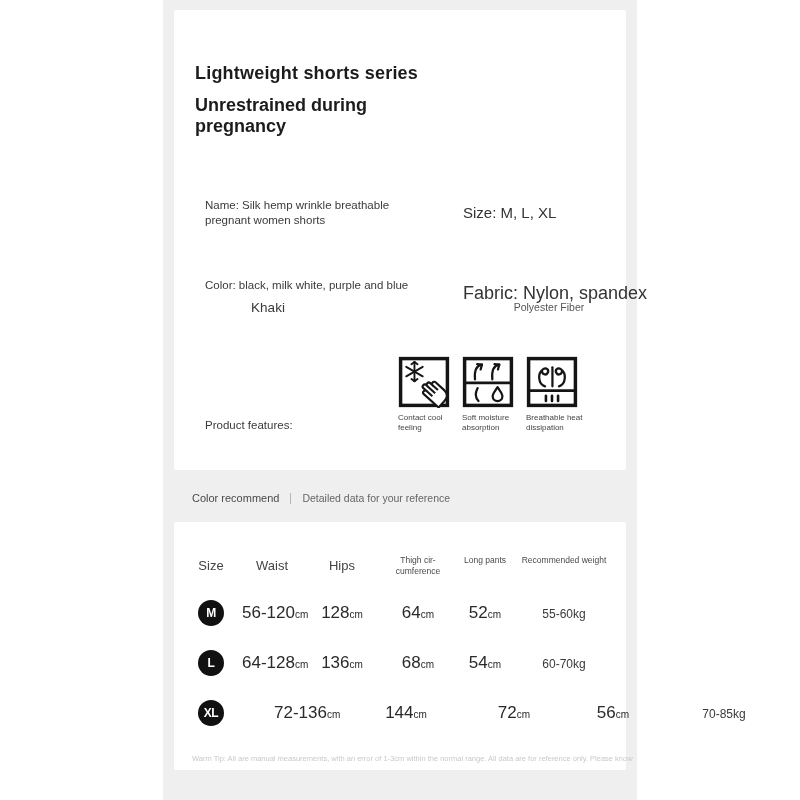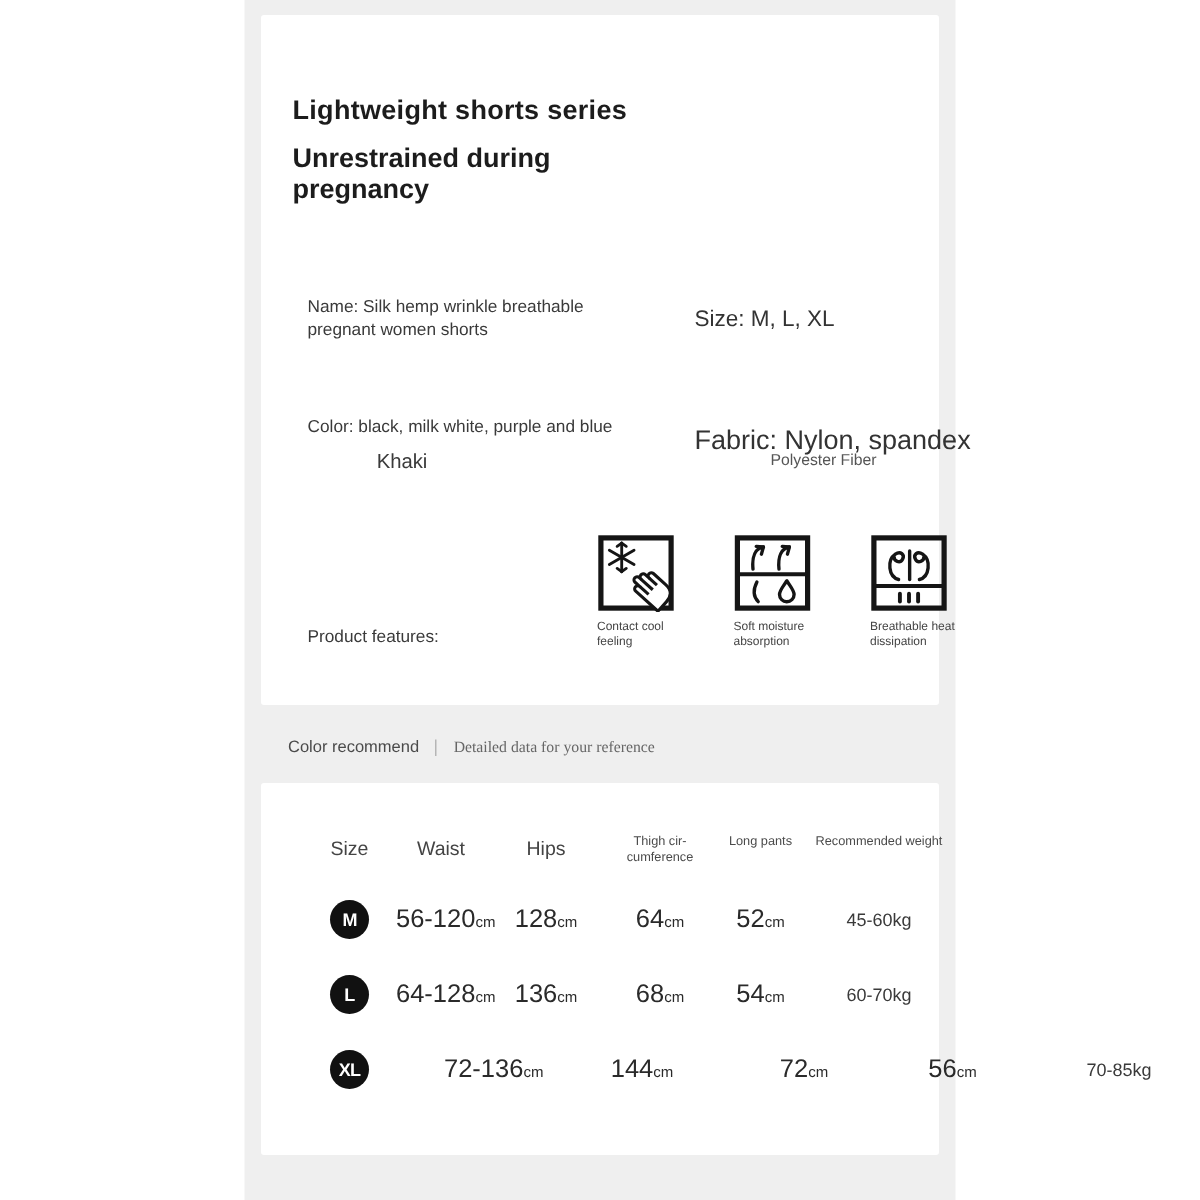--- a/index.html
+++ b/index.html
@@ -15,33 +15,33 @@
   
   .title{position:absolute;left:21px;top:41px;font-size:18px;color:#1c1c1c;letter-spacing:.2px;white-space:nowrap;}
   .subtitle{position:absolute;left:21px;top:73px;width:178px;font-size:18px;line-height:1.16;color:#1c1c1c;margin-top:12px;}
   .name{position:absolute;left:31px;top:176px;width:194px;font-size:11.5px;line-height:1.32;color:#3a3a3a;}
   .size-line{position:absolute;left:289px;top:179px;font-size:15px;color:#333;white-space:nowrap;}
   .color-line{position:absolute;left:31px;top:257px;font-size:11.5px;color:#3a3a3a;white-space:nowrap;}
   .color-extra{position:absolute;left:44px;top:276px;width:100px;text-align:center;font-size:13.5px;color:#3a3a3a;}
   .fabric-line{position:absolute;left:289px;top:255px;font-size:18px;color:#333;white-space:nowrap;}
   .fabric-extra{position:absolute;left:300px;top:280px;width:150px;text-align:center;font-size:10.5px;color:#555;}
   .features-label{position:absolute;left:31px;top:361px;font-size:11.5px;color:#3a3a3a;white-space:nowrap;margin-top:48px;}
-  .features{position:absolute;left:224px;top:346px;display:flex;gap:28px;}
+  .features{position:absolute;left:224px;top:346px;display:flex;gap:1px;}
   .feature{width:63px;}
   .feature svg{display:block;width:52px;height:52px;}
   .feature-caption{margin-top:5px;width:63px;font-size:8px;line-height:1.25;color:#444;}
 
   
   .size-reco{position:absolute;left:192px;top:489px;height:18px;display:flex;align-items:center;gap:11px;}
   .size-reco .heading{font-size:11px;color:#4a4a4a;white-space:nowrap;}
   .size-reco .divider{width:1px;height:11px;background:#b5b5b5;}
-  .size-reco .subheading{font-size:10.5px;color:#666;white-space:nowrap;font-family:Liberation Serif, serif;}
+  .size-reco .subheading{font-size:10.5px;color:#666;white-space:nowrap;}
 
   
-  .grid{display:grid;grid-template-columns:62px 60px 80px 72px 62px 96px;position:absolute;left:28px;}
+  .grid{display:grid;grid-template-columns:62px 60px 80px 72px 62px 96px;position:absolute;left:6px;}
   .thead{top:30px;align-items:start;}
   .thead>div{text-align:center;}
   .h-big{font-size:13px;color:#444;padding-top:6px;}
   .h-small{font-size:8.5px;line-height:1.3;color:#4a4a4a;padding-top:3px;}
   .trow{height:50px;align-items:center;}
   .trow>div{text-align:center;white-space:nowrap;}
   .row-0{top:66px;}.row-1{top:116px;}.row-2{top:166px;gap:32px;}
   .badge{width:26px;height:26px;border-radius:50%;background:#111;color:#fff;font-size:12px;font-weight:bold;
          display:flex;align-items:center;justify-content:center;margin:0 auto;letter-spacing:-.5px;}
   .num{font-size:17px;color:#2a2a2a;}
@@ -151,21 +151,21 @@
   </div>
 
   <div class="grid trow row-0">
     <div>
         <span class="badge">M</span>
       </div>
     <div><span class="num">56-120</span><span class="unit">cm</span></div>
     <div><span class="num">128</span><span class="unit">cm</span></div>
     <div><span class="num">64</span><span class="unit">cm</span></div>
     <div><span class="num">52</span><span class="unit">cm</span></div>
-    <div><span class="weight">45-60kg</span></div>
+    <div><span class="weight">55-60kg</span></div>
   </div>
 
   <div class="grid trow row-1">
     <div>
         <span class="badge">L</span>
       </div>
     <div><span class="num">64-128</span><span class="unit">cm</span></div>
     <div><span class="num">136</span><span class="unit">cm</span></div>
     <div><span class="num">68</span><span class="unit">cm</span></div>
     <div><span class="num">54</span><span class="unit">cm</span></div>
@@ -176,13 +176,14 @@
     <div>
         <span class="badge">XL</span>
       </div>
     <div><span class="num">72-136</span><span class="unit">cm</span></div>
     <div><span class="num">144</span><span class="unit">cm</span></div>
     <div><span class="num">72</span><span class="unit">cm</span></div>
     <div><span class="num">56</span><span class="unit">cm</span></div>
     <div><span class="weight">70-85kg</span></div>
   </div>
 
+  <p class="warm-tip">Warm Tip: All are manual measurements, with an error of 1-3cm within the normal range. All data are for reference only. Please know</p>
 </section>
 
 </body></html>

